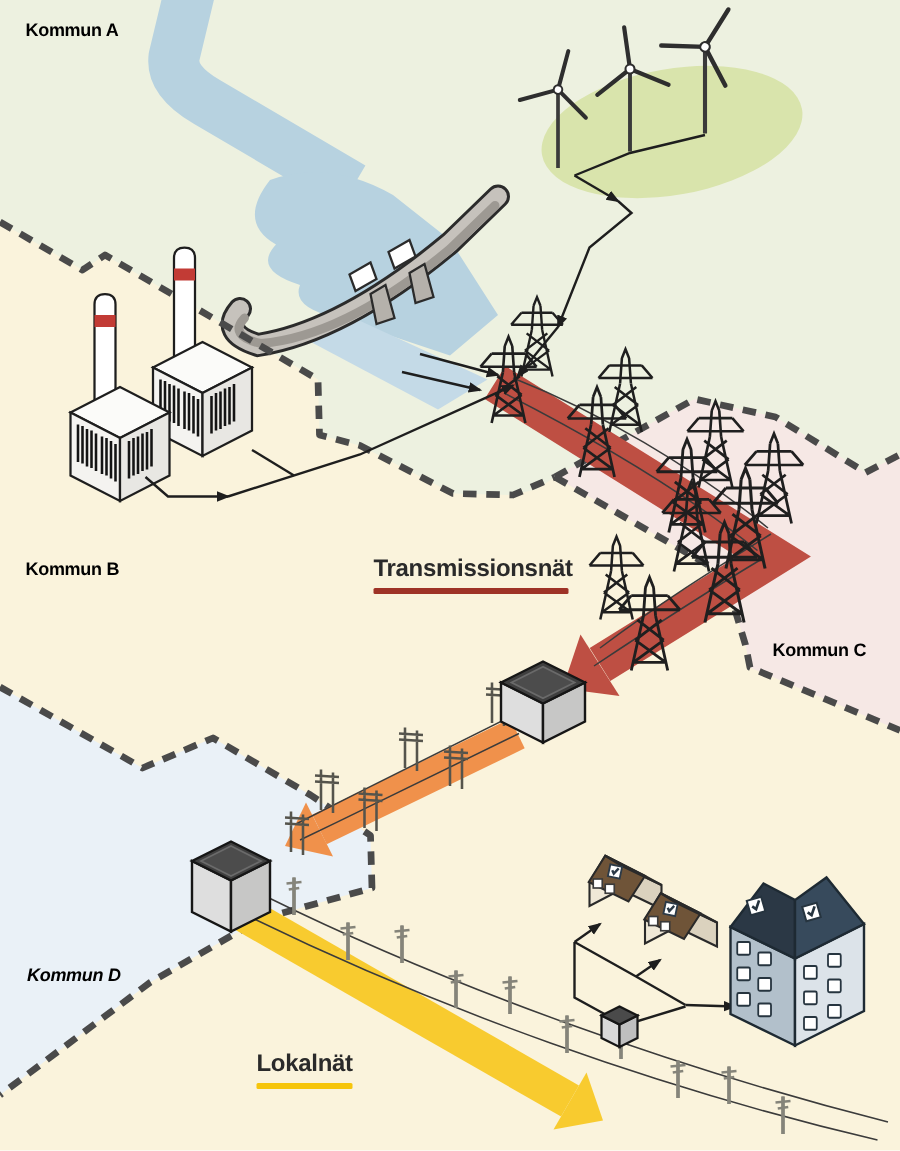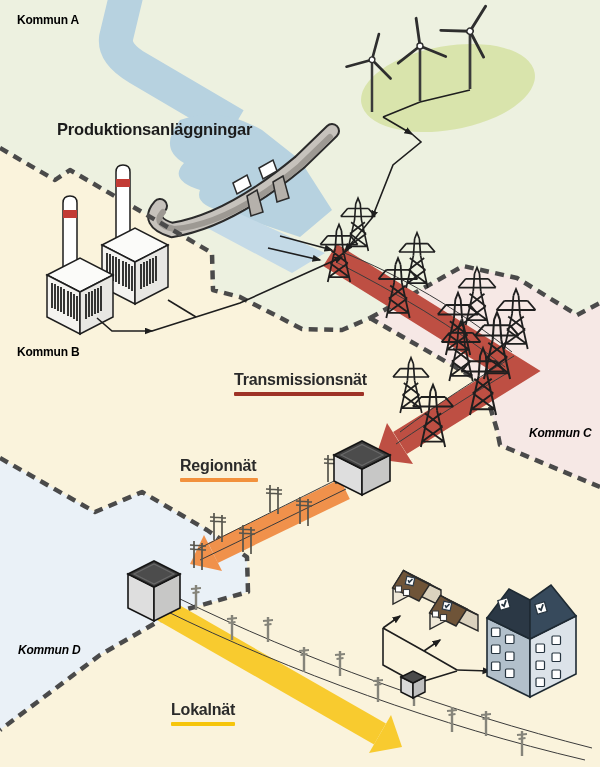--- a/index.html
+++ b/index.html
@@ -256,30 +256,25 @@
       <rect x="536" y="661" width="8.5" height="8.5" rx="1"></rect>
       <rect x="536" y="678" width="8.5" height="8.5" rx="1"></rect>
       <rect x="552" y="636" width="8.5" height="8.5" rx="1"></rect>
       <rect x="552" y="653" width="8.5" height="8.5" rx="1"></rect>
       <rect x="552" y="670" width="8.5" height="8.5" rx="1"></rect>
     </g>
   </g>
 </svg>
 
 <div class="lbl" style="left:17px;top:13px;">Kommun A</div>
-<div class="lbl dark" style="left:57px;top:120px;">Produktionsanläggningar</div>
-<div class="lbl" style="left:17px;top:345px;">Kommun B</div>
-<div class="lbl" style="left:529px;top:426px;font-style:italic;">Kommun C</div>
+<div class="lbl" style="left:17px;top:372px;">Kommun B</div>
+<div class="lbl" style="left:515px;top:426px;">Kommun C</div>
 <div class="lbl" style="left:18px;top:643px;font-style:italic;">Kommun D</div>
 
-<div class="net-label" style="left:234px;top:371px;">
+<div class="net-label" style="left:249px;top:371px;">
   <div class="txt">Transmissionsnät</div>
   <div class="bar bar-trans"></div>
-</div>
-<div class="net-label" style="left:180px;top:457px;">
-  <div class="txt">Regionnät</div>
-  <div class="bar bar-reg"></div>
 </div>
 <div class="net-label" style="left:171px;top:701px;">
   <div class="txt">Lokalnät</div>
   <div class="bar bar-lok"></div>
 </div>
 </div>
 
 </body></html>

